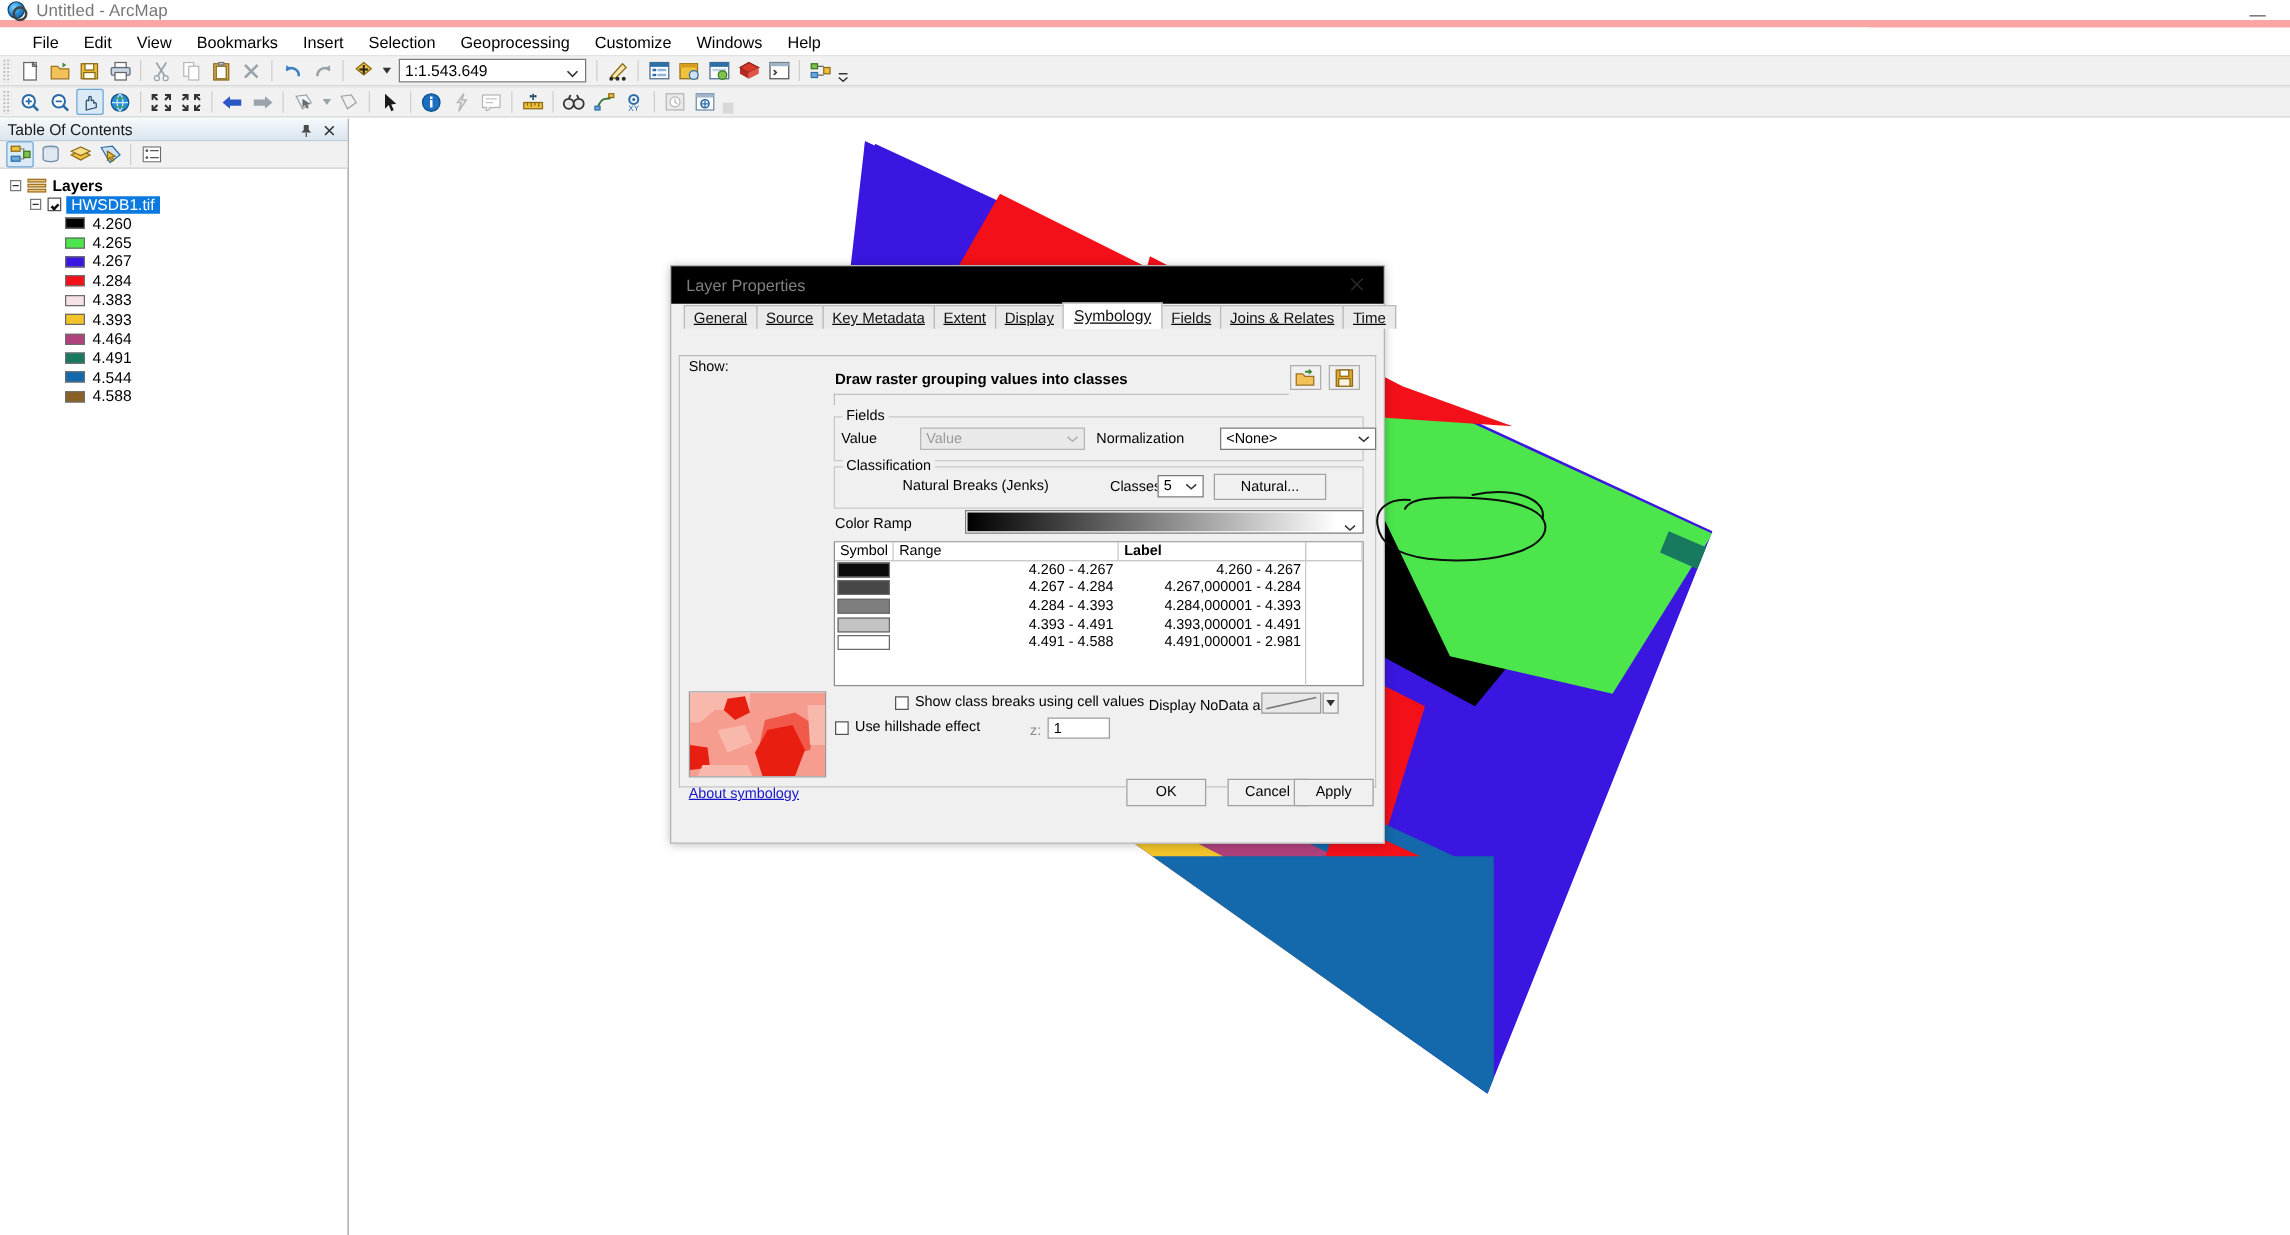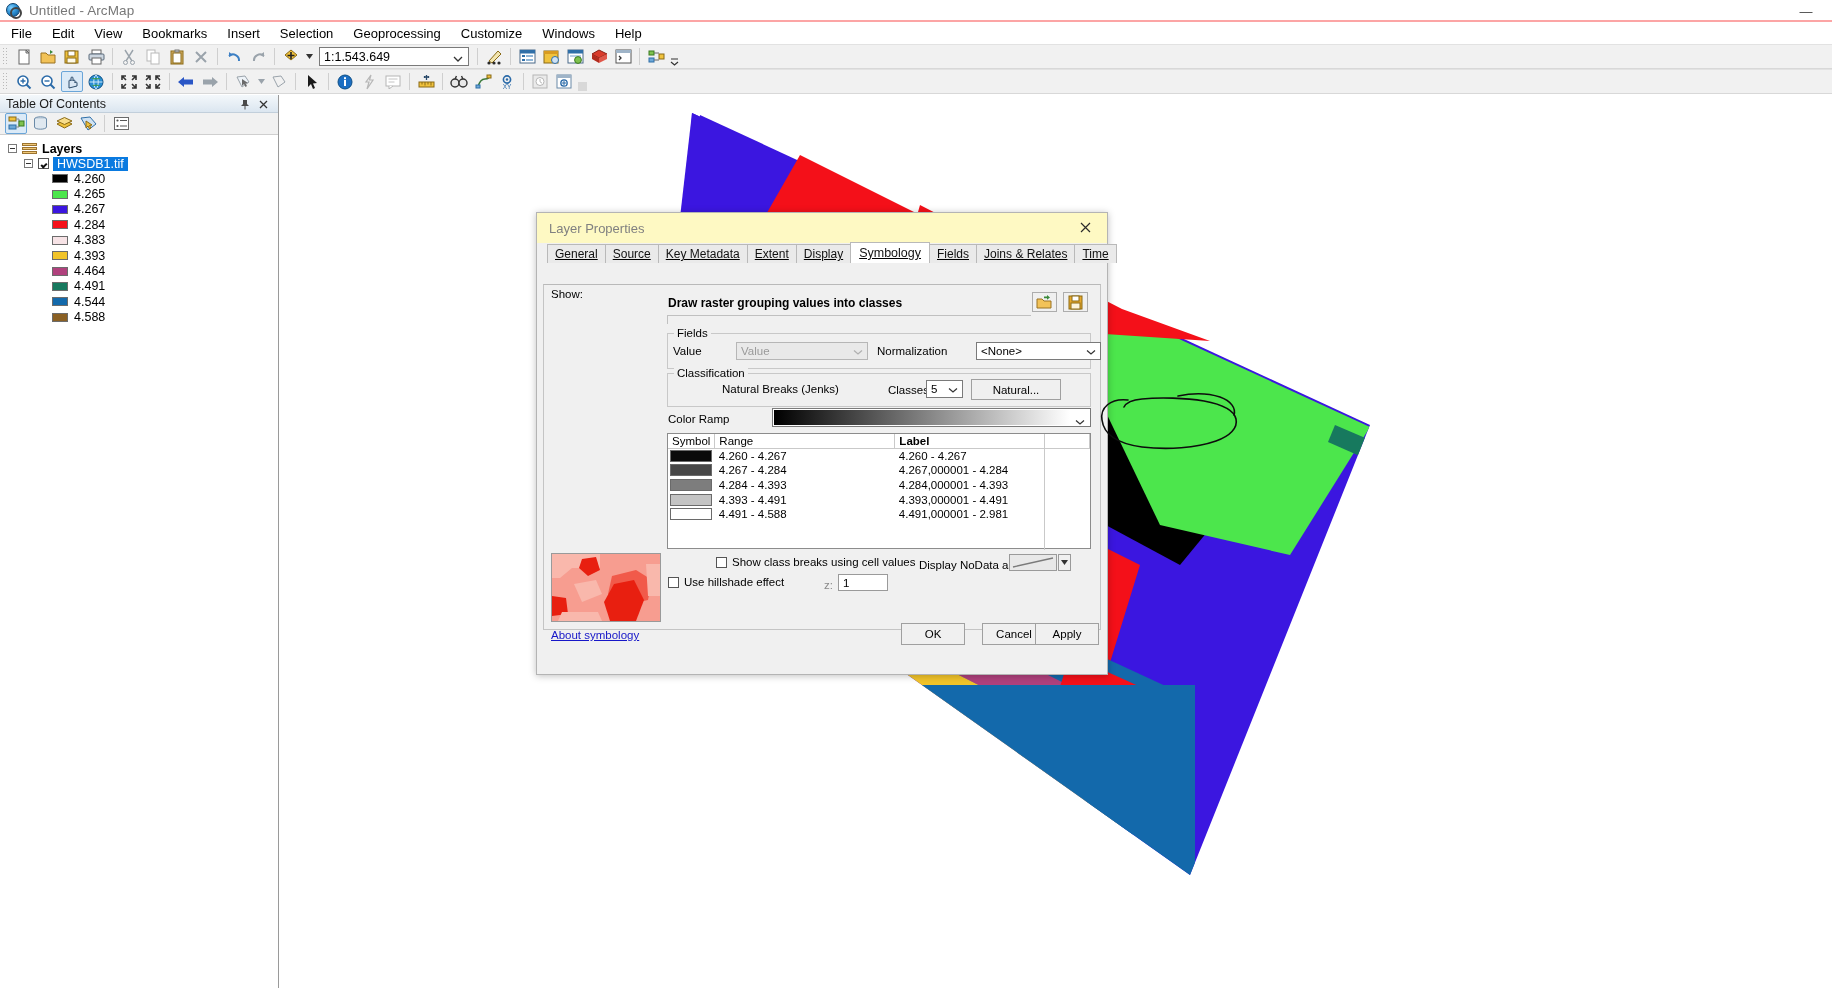--- a/index.html
+++ b/index.html
@@ -10,21 +10,21 @@
     background: #ffffff;
     font-family: "Liberation Sans", sans-serif;
     font-size: 13px;
     color: #000;
   }
   #app { position: relative; width: 1832px; height: 988px; background:#fff; }
 
   
   .titlebar {
     position: absolute; left:0; top:0; width:1832px; height:22px;
-    background:#ffffff; border-bottom:2px solid #fca5a5;
+    background:#ffffff; border-bottom:6px solid #fca5a5;
     display:flex; align-items:center;
   }
   .tb-icon { width:16px; height:16px; margin-left:6px; margin-right:7px; position:relative; }
   .globe-glyph {
     width:14px;height:14px;border-radius:50%;
     background: radial-gradient(circle at 35% 32%, #7fd0ff 0%, #2a8fd4 48%, #0d4f86 100%);
     border:1px solid #0b3f6c; position:absolute; left:0; top:1px;
   }
   .globe-glyph:after{
     content:""; position:absolute; right:-3px; bottom:-3px; width:8px;height:8px;
@@ -32,21 +32,21 @@
   }
   .title-text { color:#777; font-size:13.5px; letter-spacing:.1px; }
   .win-min {
     position:absolute; right:10px; top:0; height:22px; width:32px;
     display:flex; align-items:center; justify-content:center; color:#444; font-size:13px;
   }
 
   
   .menubar {
     position:absolute; left:0; top:22px; width:1496px; height:22px;
-    background:#ffffff; display:flex; align-items:center; padding-left:1px;
+    background:#ffffff; display:flex; align-items:center; padding-left:16px;
   }
   .menu-item { padding:2px 10px; font-size:13px; color:#000; white-space:nowrap; }
 
   
   .toolbar {
     position:absolute; left:0; width:1832px; height:25px;
     background:#f1f1f1; display:flex; align-items:center;
     border-top:1px solid #e2e2e2; border-bottom:1px solid #d8d8d8;
   }
   .toolbar.row1 { top:44px; }
@@ -122,21 +122,21 @@
   }
   .map svg { display:block; }
 
   
   .dialog {
     position:absolute; left:536px; top:212px; width:572px; height:463px;
     background:#f0f0f0; border:1px solid #b4b4b4;
     box-shadow:0 1px 7px rgba(0,0,0,.25);
   }
   .dlg-title {
-    height:30px; background:#fef9c3; display:flex; align-items:center;
+    height:30px; background:#000000; display:flex; align-items:center;
     padding-left:12px; font-size:13px; color:#808080; position:relative;
   }
   .dlg-close { position:absolute; right:0; top:0; width:44px; height:28px;
     display:flex; align-items:center; justify-content:center; font-size:15px; color:#444; }
   .dlg-tabs { display:flex; align-items:flex-end; height:20px; padding-left:10px;text-decoration:underline; }
   .dtab {
     font-size:12px; padding:2px 7px 2px 7px; border:1px solid #b9b9b9;
     border-bottom:none; background:#eaeaea; margin-right:-1px; color:#111;
     line-height:14px; white-space:nowrap;
   }
@@ -184,21 +184,21 @@
   .btn {
     background:#f0f0f0; border:1px solid #a0a0a0; font-size:11.5px;
     display:flex; align-items:center; justify-content:center; color:#000;
   }
 
   table.sym { border-collapse:collapse; width:100%; font-size:11.5px; }
   table.sym th {
     font-weight:normal; text-align:left; padding:1px 4px; font-size:11.5px;
     border-right:1px solid #c9c9c9; border-bottom:1px solid #c9c9c9; background:#fff;
   }
-  table.sym td { padding:0 4px; height:14.6px; vertical-align:middle; }
+  table.sym td { padding:0 4px; height:14.6px; vertical-align:middle;text-align:right; }
   table.sym td.sw { width:44px; padding:0 0 0 2px; }
   .swbox { width:42px; height:12px; border:1px solid #6a6a6a; }
 
   .cbrow { display:flex; align-items:center; font-size:11.5px; }
   .cbox { width:11px;height:11px;border:1px solid #555; background:#fff; margin-right:5px; flex:0 0 auto;}
 
   .anno { position:absolute; left:0; top:0; pointer-events:none; }
 </style>
 </head>
 <body>

